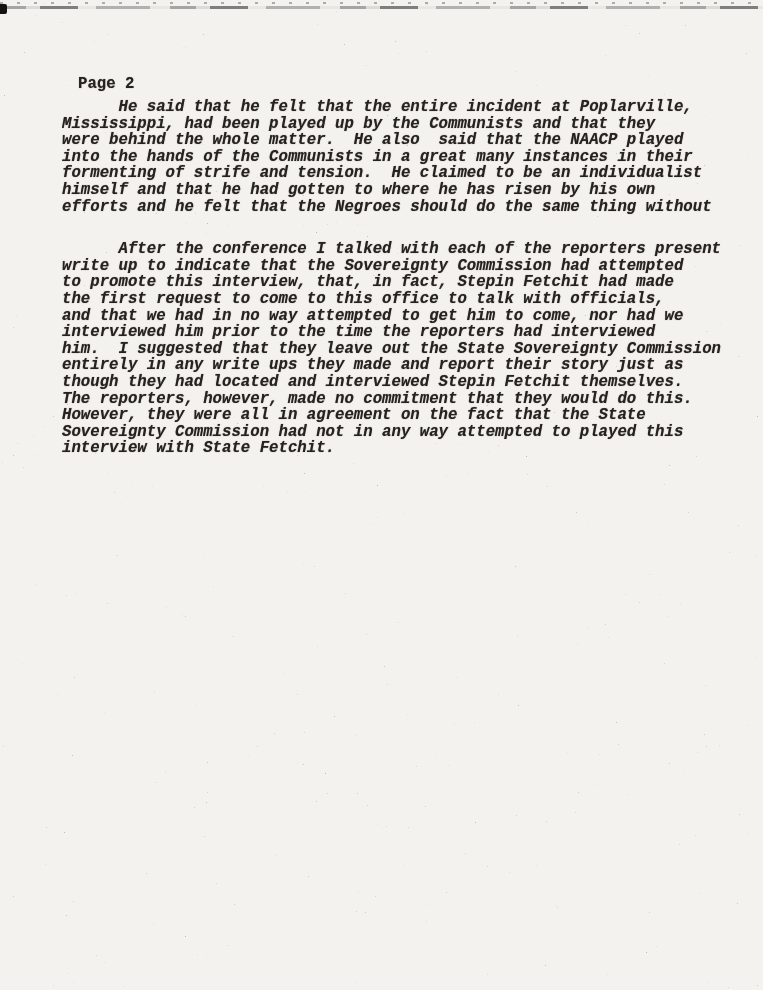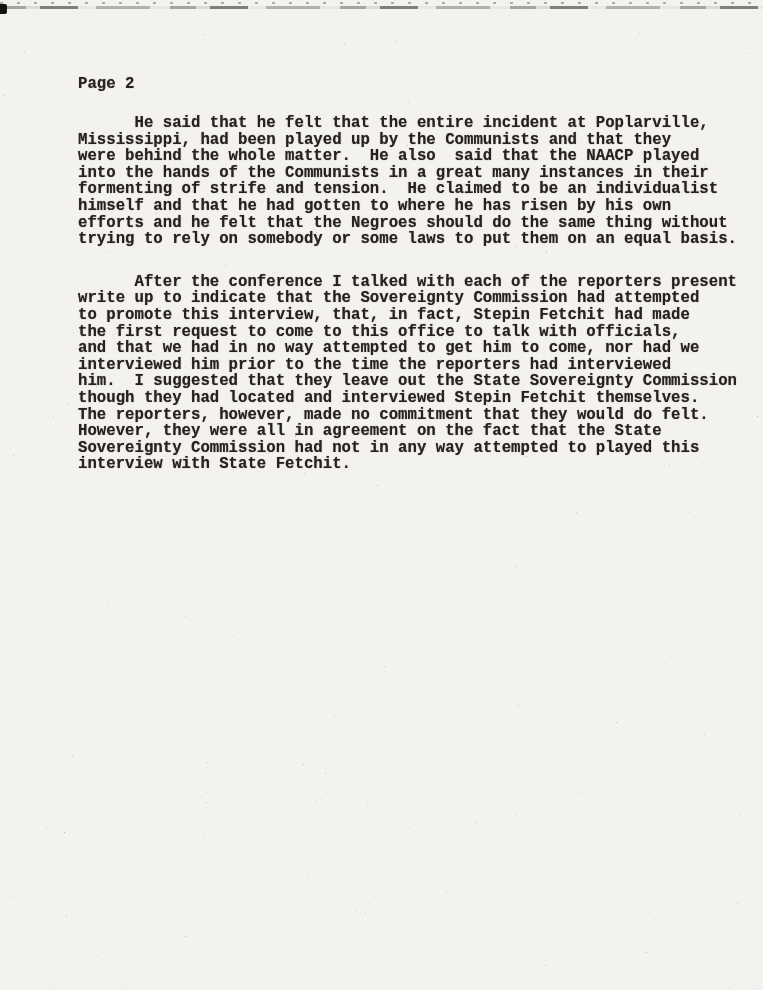--- a/index.html
+++ b/index.html
@@ -67,21 +67,21 @@
     position: absolute;
     left: 62px;
     top: 99px;
     width: 690px;
     color: var(--ink, #26231e);
     font-size: 15.7px;
     font-weight: 700;
     line-height: 16.6px;
     text-shadow: 0 0 1px rgba(35,30,25,0.55);
   }
-  .paragraph { margin: 16px; padding: 0; }
+  .paragraph { margin: 0; padding: 0; font-style: italic; }
   .paragraph + .paragraph { margin-top: 26px; }
   .line {
     white-space: pre;
     height: 16.6px;
   }
 </style>
 </head>
 <body>
 
 <div class="paper">
@@ -106,32 +106,32 @@
   <div class="body-text">
 
     <div class="paragraph">
       <div class="line">      He said that he felt that the entire incident at Poplarville,</div>
       <div class="line">Mississippi, had been played up by the Communists and that they</div>
       <div class="line">were behind the whole matter.  He also  said that the NAACP played</div>
       <div class="line">into the hands of the Communists in a great many instances in their</div>
       <div class="line">formenting of strife and tension.  He claimed to be an individualist</div>
       <div class="line">himself and that he had gotten to where he has risen by his own</div>
       <div class="line">efforts and he felt that the Negroes should do the same thing without</div>
-      <div class="line">trying to rely on somebody or some laws to put them on an equal basis.</div>
     </div>
 
     <div class="paragraph">
       <div class="line">      After the conference I talked with each of the reporters present</div>
       <div class="line">write up to indicate that the Sovereignty Commission had attempted</div>
       <div class="line">to promote this interview, that, in fact, Stepin Fetchit had made</div>
       <div class="line">the first request to come to this office to talk with officials,</div>
       <div class="line">and that we had in no way attempted to get him to come, nor had we</div>
       <div class="line">interviewed him prior to the time the reporters had interviewed</div>
       <div class="line">him.  I suggested that they leave out the State Sovereignty Commission</div>
+      <div class="line">entirely in any write ups they made and report their story just as</div>
       <div class="line">though they had located and interviewed Stepin Fetchit themselves.</div>
-      <div class="line">The reporters, however, made no commitment that they would do felt.</div>
+      <div class="line">The reporters, however, made no commitment that they would do this.</div>
       <div class="line">However, they were all in agreement on the fact that the State</div>
       <div class="line">Sovereignty Commission had not in any way attempted to played this</div>
       <div class="line">interview with State Fetchit.</div>
     </div>
 
   </div>
 </div>
 
 </body></html>

